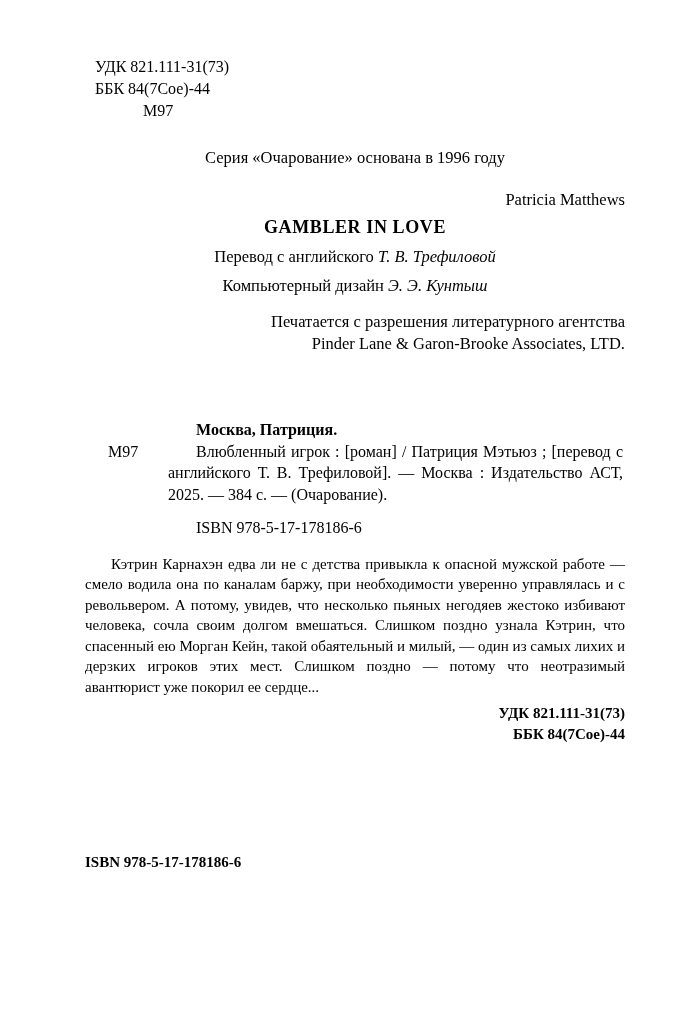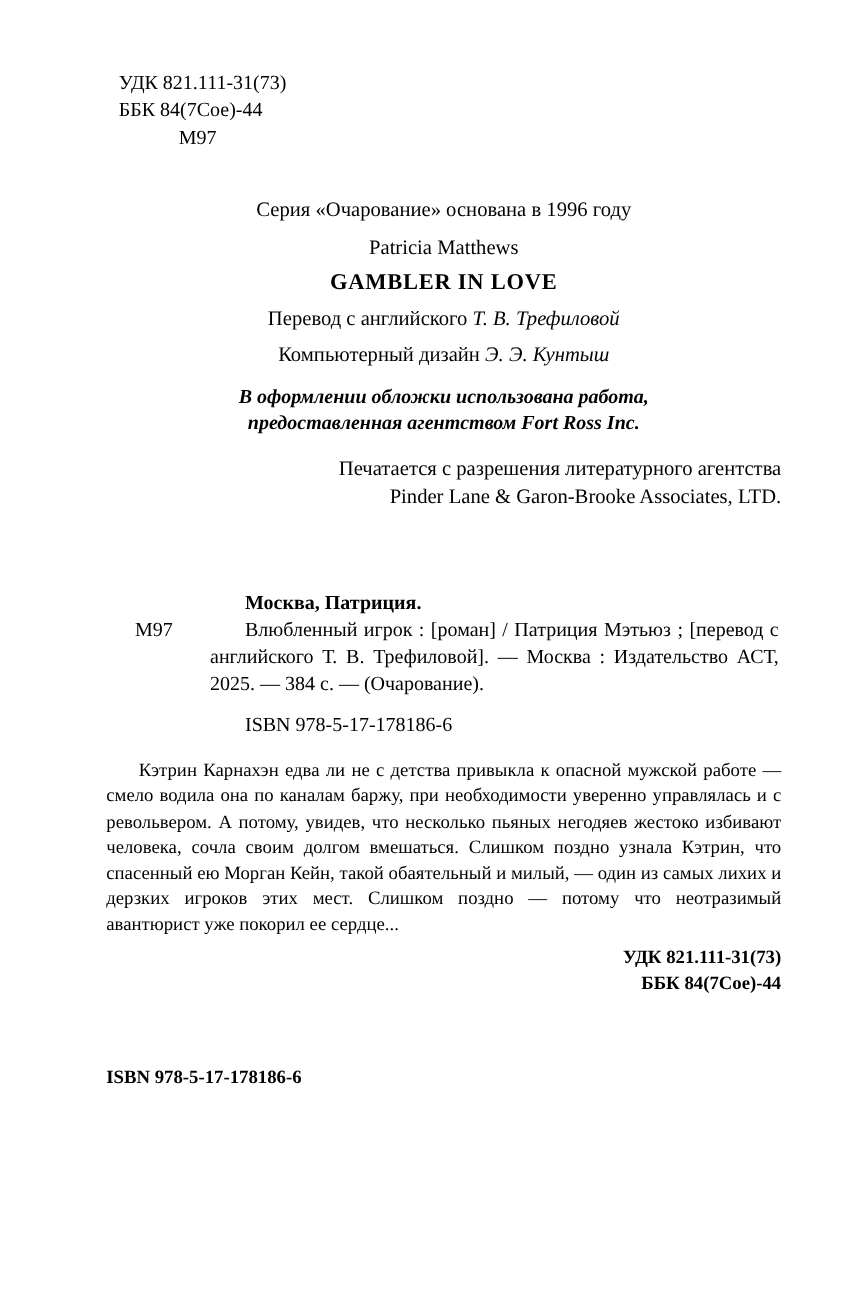--- a/index.html
+++ b/index.html
@@ -10,22 +10,22 @@
     box-sizing: border-box;
     background: #ffffff;
     color: #000000;
     font-family: "Liberation Serif", "DejaVu Serif", serif;
     padding: 56px 66px 0 85px;
     overflow: hidden;
   }
   .top-codes { font-size: 16px; line-height: 22px; margin-left: 10px; }
   .m-code-top { padding-left: 48px; }
   .center { text-align: center; }
-  .series-line { margin-top: 36px; font-size: 16.5px; }
-  .orig-author { margin-top: 10px; font-size: 16.5px; }
+  .series-line { margin-top: 26px; font-size: 16.5px; }
+  .orig-author { margin-top: 22px; font-size: 16.5px; text-align: right; }
   .orig-title { margin-top: 7px; font-size: 18px; letter-spacing: 0.6px; font-weight: bold; }
   .credit-line { margin-top: 9px; font-size: 16.5px; }
   .credit-line .name { font-style: italic; }
   .cover-credit { margin-top: 13px; font-size: 16px; line-height: 21px; font-style: italic; font-weight: bold; }
   .agency { margin-top: 15px; font-size: 16.5px; line-height: 22px; text-align: right; }
   .catalog { margin-top: 64px; margin-left: 83px; width: 455px; font-size: 16px; line-height: 21.5px; }
   .catalog-author { font-weight: bold; text-indent: 28px; }
   .catalog-entry { position: relative; text-indent: 28px; text-align: justify; }
   .margin-code { position: absolute; left: -60px; top: 0; text-indent: 0; }
   .catalog-isbn { margin-top: 12px; text-indent: 28px; }
@@ -53,24 +53,20 @@
   <div class="center orig-title">GAMBLER IN LOVE</div>
 
   <div class="center credit-line">
     <span>Перевод с английского </span><span class="name">Т. В. Трефиловой</span>
   </div>
 
   <div class="center credit-line">
     <span>Компьютерный дизайн </span><span class="name">Э. Э. Кунтыш</span>
   </div>
 
-  <div class="center cover-credit">
-    <div>В оформлении обложки использована работа,</div>
-    <div>предоставленная агентством Fort Ross Inc.</div>
-  </div>
 
   <div class="center agency">
     <div>Печатается с разрешения литературного агентства</div>
     <div>Pinder Lane &amp; Garon-Brooke Associates, LTD.</div>
   </div>
 
   <div class="catalog">
     <div class="catalog-author">Москва, Патриция.</div>
     <div class="catalog-entry">
       <span class="margin-code">М97</span><span>Влюбленный игрок : [роман] / Патриция Мэтьюз ; [перевод с английского Т. В. Трефиловой]. — Москва : Издательство АСТ, 2025. — 384 с. — (Очарование).</span>

